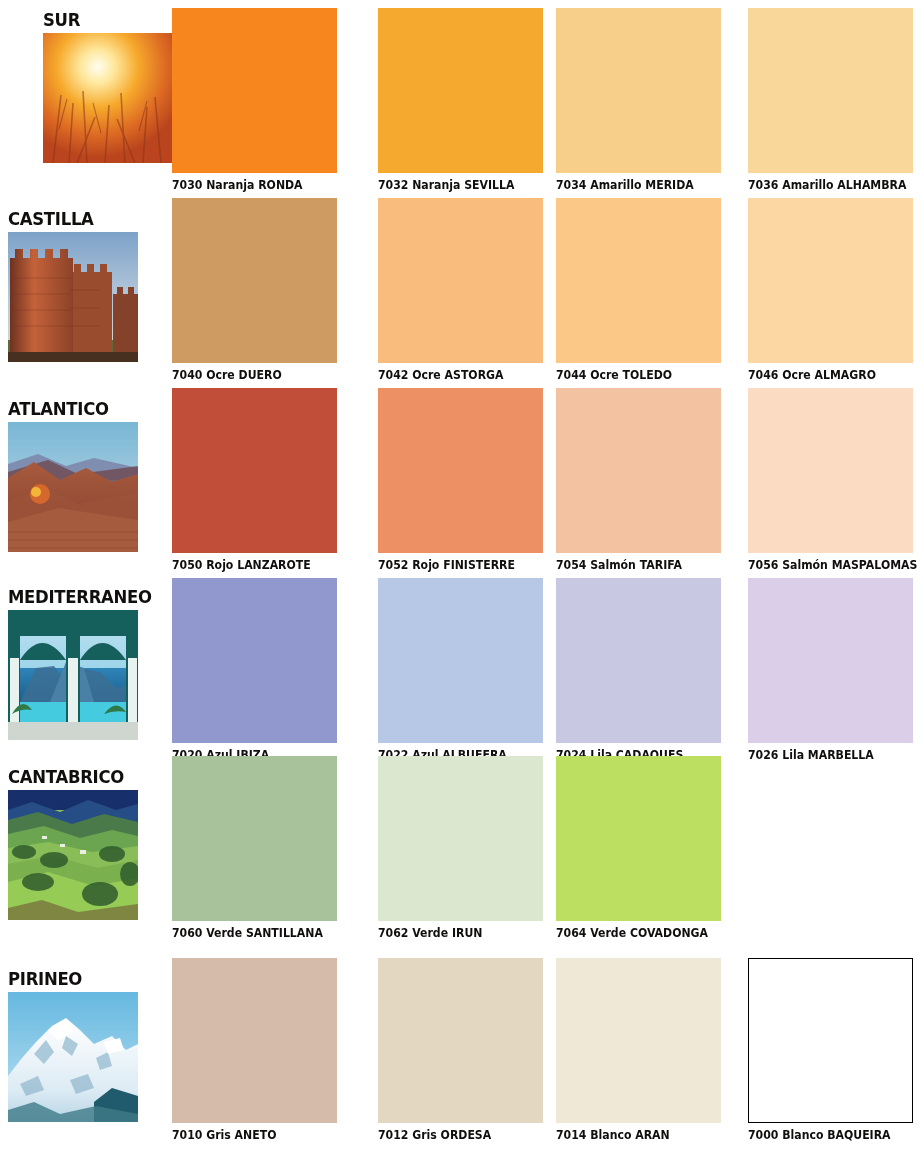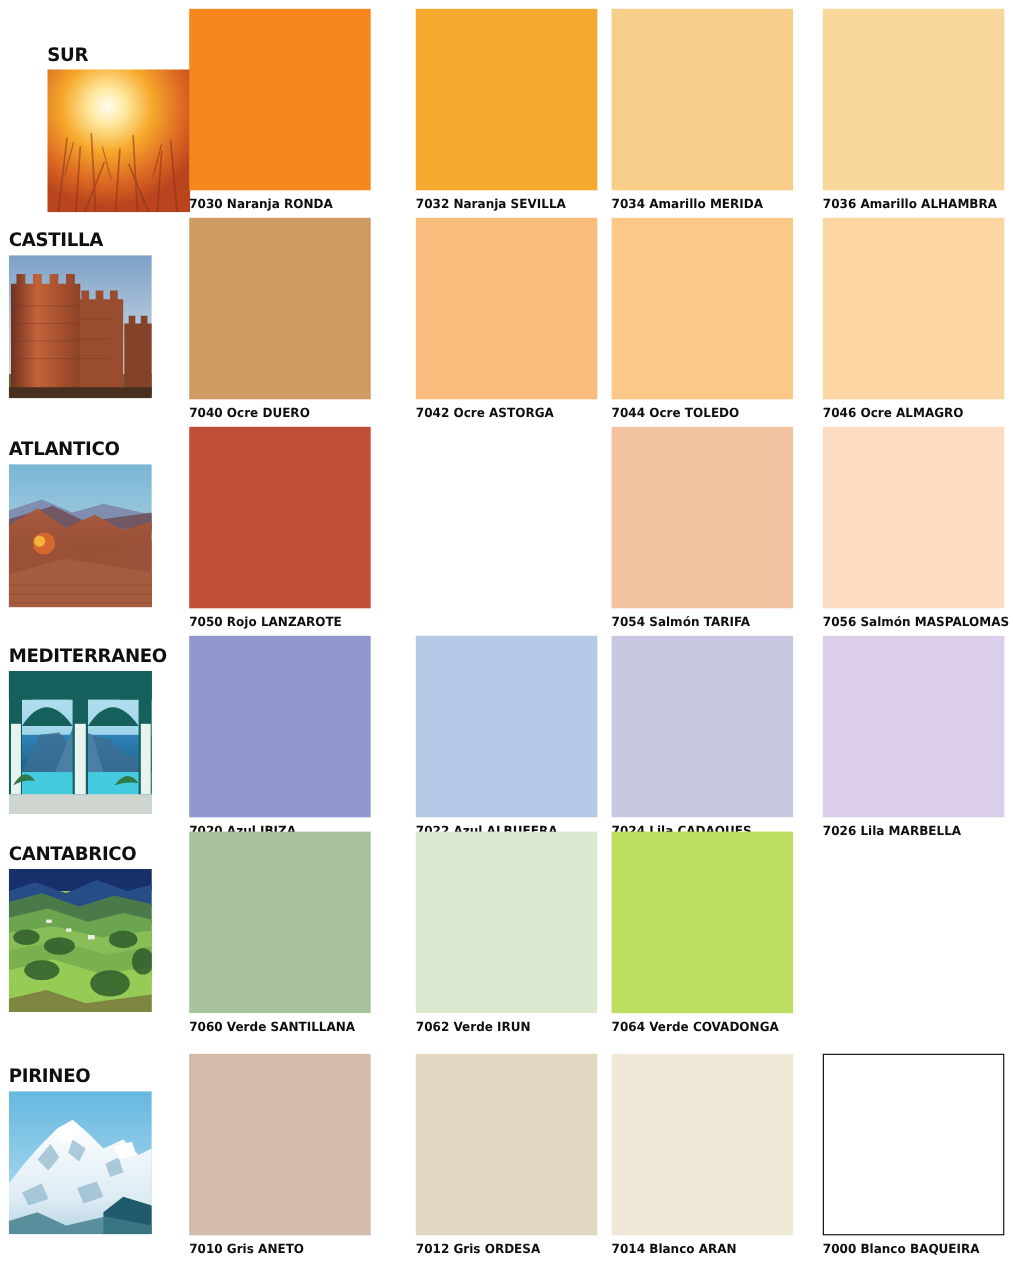--- a/index.html
+++ b/index.html
@@ -78,21 +78,21 @@
   }
   
   .col0 { left: 172px; }
   .col1 { left: 364px; padding-left: 14px; }
   .col2 { left: 556px; }
   .col3 { left: 748px; }
 
   
   .row0 { top: 8px; }
 
-  .region-head.r0 { top: 41px; padding-left: 35px; }
+  .region-head.r0 { top: 11px; padding-left: 35px; }
 </style>
 </head>
 <body>
 
 <div class="sheet">
 
   <div class="region-row" style="top:0">
     <div class="region-head r0">
       <div class="region-title">SUR</div>
       <svg class="region-photo" viewBox="0 0 130 130" preserveAspectRatio="none">
@@ -219,20 +219,24 @@
         <g stroke="#6e3a26" stroke-width="0.7" opacity="0.45">
           <path d="M0 110 H130"></path>
             <path d="M0 118 H130"></path>
             <path d="M0 126 H130"></path>
         </g>
       </svg>
     </div>
     <div class="swatch-cell col0 row0">
       <div class="swatch-chip" style="background:#C14E38"></div>
       <div class="swatch-label">7050 Rojo LANZAROTE</div>
+    </div>
+    <div class="swatch-cell col1 row0">
+      <div class="swatch-chip" style="background:#ED9063"></div>
+      <div class="swatch-label">7052 Rojo FINISTERRE</div>
     </div>
     <div class="swatch-cell col2 row0">
       <div class="swatch-chip" style="background:#F2C2A1"></div>
       <div class="swatch-label">7054 Salmón TARIFA</div>
     </div>
     <div class="swatch-cell col3 row0">
       <div class="swatch-chip" style="background:#FBDCC3"></div>
       <div class="swatch-label">7056 Salmón MASPALOMAS</div>
     </div>
   </div>

